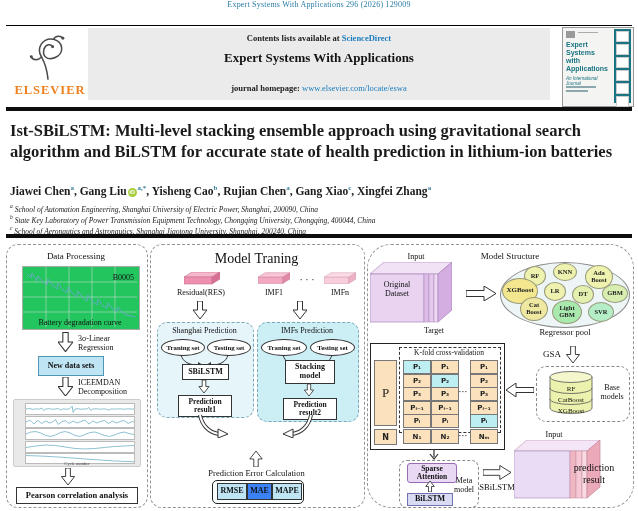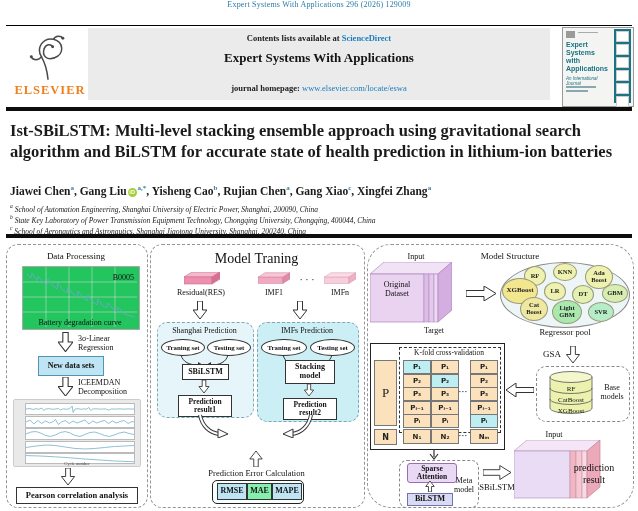--- a/index.html
+++ b/index.html
@@ -246,21 +246,21 @@
   </svg>
 
 
   <svg class="abs" style="left:249px;top:451px" width="14" height="16" viewBox="0 0 14 18">
     <path d="M4.5,18 h5 V9 h4.5 L7,0 0,9 h4.5 Z" fill="#fff" stroke="#333" stroke-width="1"></path>
   </svg>
   <div class="abs c dlbl" style="left:150px;top:469px;width:213px;font-size:8.5px">Prediction Error Calculation</div>
 
   <div class="abs" style="left:212px;top:480px;width:90px;height:22px;border:1.5px solid #222;border-radius:5px;background:#f8fdfe"></div>
   <div class="abs box" style="left:217px;top:483px;width:28px;height:15px;background:#bfe4f4;font-size:8px">RMSE</div>
-  <div class="abs box" style="left:247px;top:483px;width:23px;height:15px;background:#86efac;font-size:8px">MAE</div>
+  <div class="abs box" style="left:247px;top:483px;width:23px;height:15px;background:#3b82f6;font-size:8px">MAE</div>
   <div class="abs box" style="left:272px;top:483px;width:28px;height:15px;background:#bfe4f4;font-size:8px">MAPE</div>
 
   <div class="panel" style="left:367px;top:244px;width:265px;height:262px;border-radius:24px"></div>
   <div class="abs c dlbl" style="left:396px;top:252px;width:40px;font-size:8px">Input</div>
   <div class="abs c dlbl" style="left:455px;top:251px;width:110px;font-size:9px">Model Structure</div>
 
   <svg class="abs" style="left:370px;top:262px" width="82" height="62" viewBox="0 0 82 62">
     <polygon points="0,12 14,0 82,0 68,12" fill="#f2e2f6" stroke="#b08cc0" stroke-width="0.7"></polygon>
     <rect x="0" y="12" width="54" height="48" fill="#e9d3f0" stroke="#a884bc" stroke-width="0.7"></rect>
     <rect x="54" y="12" width="5" height="48" fill="#ddbce6" stroke="#a884bc" stroke-width="0.5"></rect>

